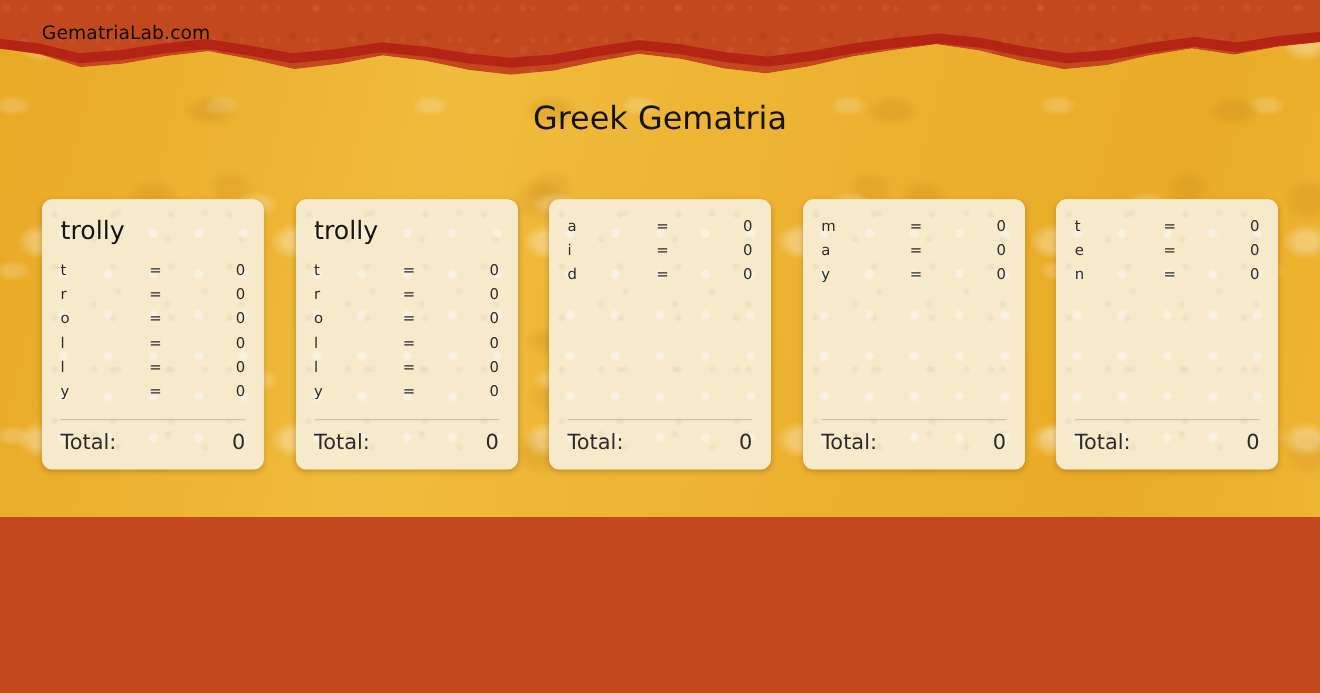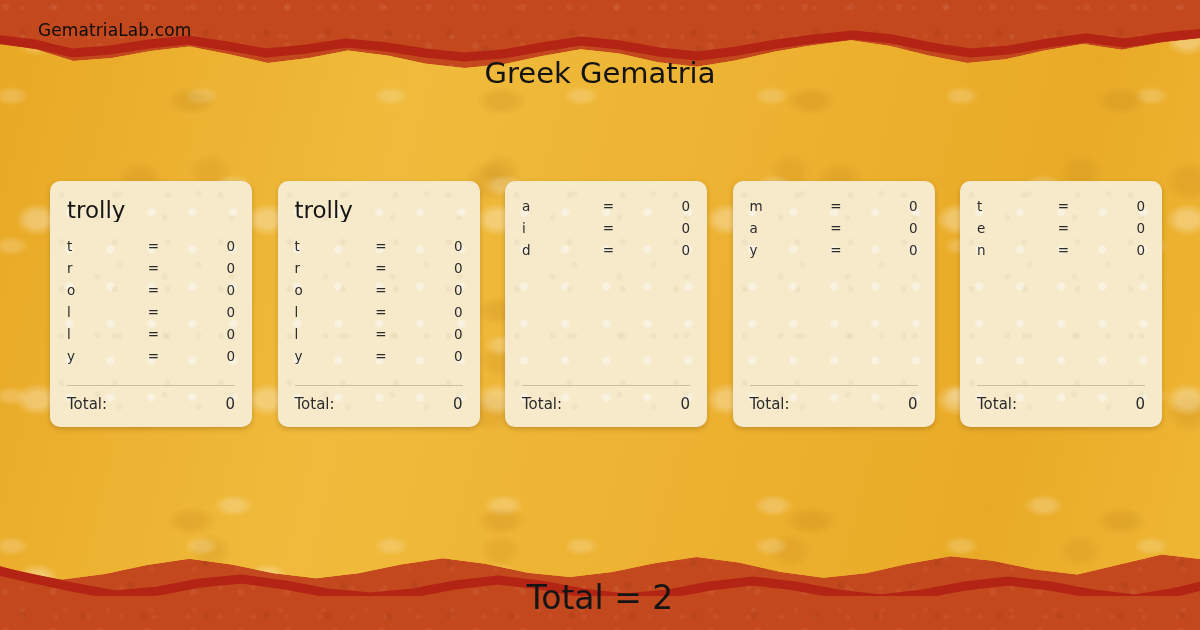--- a/index.html
+++ b/index.html
@@ -14,21 +14,21 @@
   body {
     font-family: "DejaVu Sans", "Liberation Sans", sans-serif;
     position: relative;
     background: #c4481d;
   }
 
   
   #page {
     position: relative;
     width: 1200px;
-    height: 630px;
+    height: 470px;
     overflow: hidden;
     background-color: #c4481d;
     background-image:
       radial-gradient(circle at 12% 18%, rgba(255,255,255,.055) 0 3px, transparent 4px),
       radial-gradient(circle at 37% 62%, rgba(0,0,0,.05) 0 3px, transparent 4px),
       radial-gradient(circle at 68% 27%, rgba(255,255,255,.045) 0 2px, transparent 3px),
       radial-gradient(circle at 84% 74%, rgba(0,0,0,.05) 0 3px, transparent 4px),
       radial-gradient(circle at 52% 88%, rgba(255,255,255,.04) 0 2px, transparent 3px);
     background-size: 47px 39px, 61px 53px, 33px 29px, 71px 67px, 43px 41px;
     padding-left: 44px;
@@ -109,20 +109,21 @@
     left: 0; top: 58px;
     width: 1200px;
     text-align: center;
     z-index: 5;
   }
   #title {
     font-size: 29px;
     color: #131313;
     font-weight: 400;
     line-height: 1.1;
+    margin-top: 34px;
   }
   #phrase {
     margin-top: 30px;
     font-size: 31px;
     color: #131313;
     font-weight: 400;
     line-height: 1.1;
   }
 
   
@@ -144,21 +145,20 @@
       radial-gradient(circle at 22% 30%, rgba(181,158,107,.11) 0 2px, transparent 4px),
       radial-gradient(circle at 71% 62%, rgba(181,158,107,.10) 0 2px, transparent 4px),
       radial-gradient(circle at 47% 85%, rgba(255,255,255,.4) 0 3px, transparent 5px),
       radial-gradient(circle at 88% 18%, rgba(181,158,107,.09) 0 2px, transparent 4px);
     background-size: 53px 47px, 67px 59px, 41px 37px, 79px 71px;
     border-radius: 10px;
     box-shadow: 0 2px 5px rgba(110,62,10,.30);
     padding: 17px 17px 14px 17px;
     display: flex;
     flex-direction: column;
-    margin-left: 12px;
   }
 
   .card-word {
     font-size: 23px;
     color: #151515;
     line-height: 1.05;
     margin-bottom: 16px;
     white-space: nowrap;
     overflow: hidden;
   }
@@ -180,21 +180,21 @@
 
   .card-divider {
     height: 1px;
     background: #cdbf9c;
     margin: 0 0 9px 0;
   }
 
   .card-total {
     display: flex;
     align-items: baseline;
-    font-size: 15px;
+    font-size: 19px;
     color: #2b2b2b;
   }
   .ct-label { flex: 1 1 auto; }
   .ct-value { flex: 0 0 auto; }
 
   
   #footer-total {
     position: absolute;
     left: 0;
     top: 580px;

